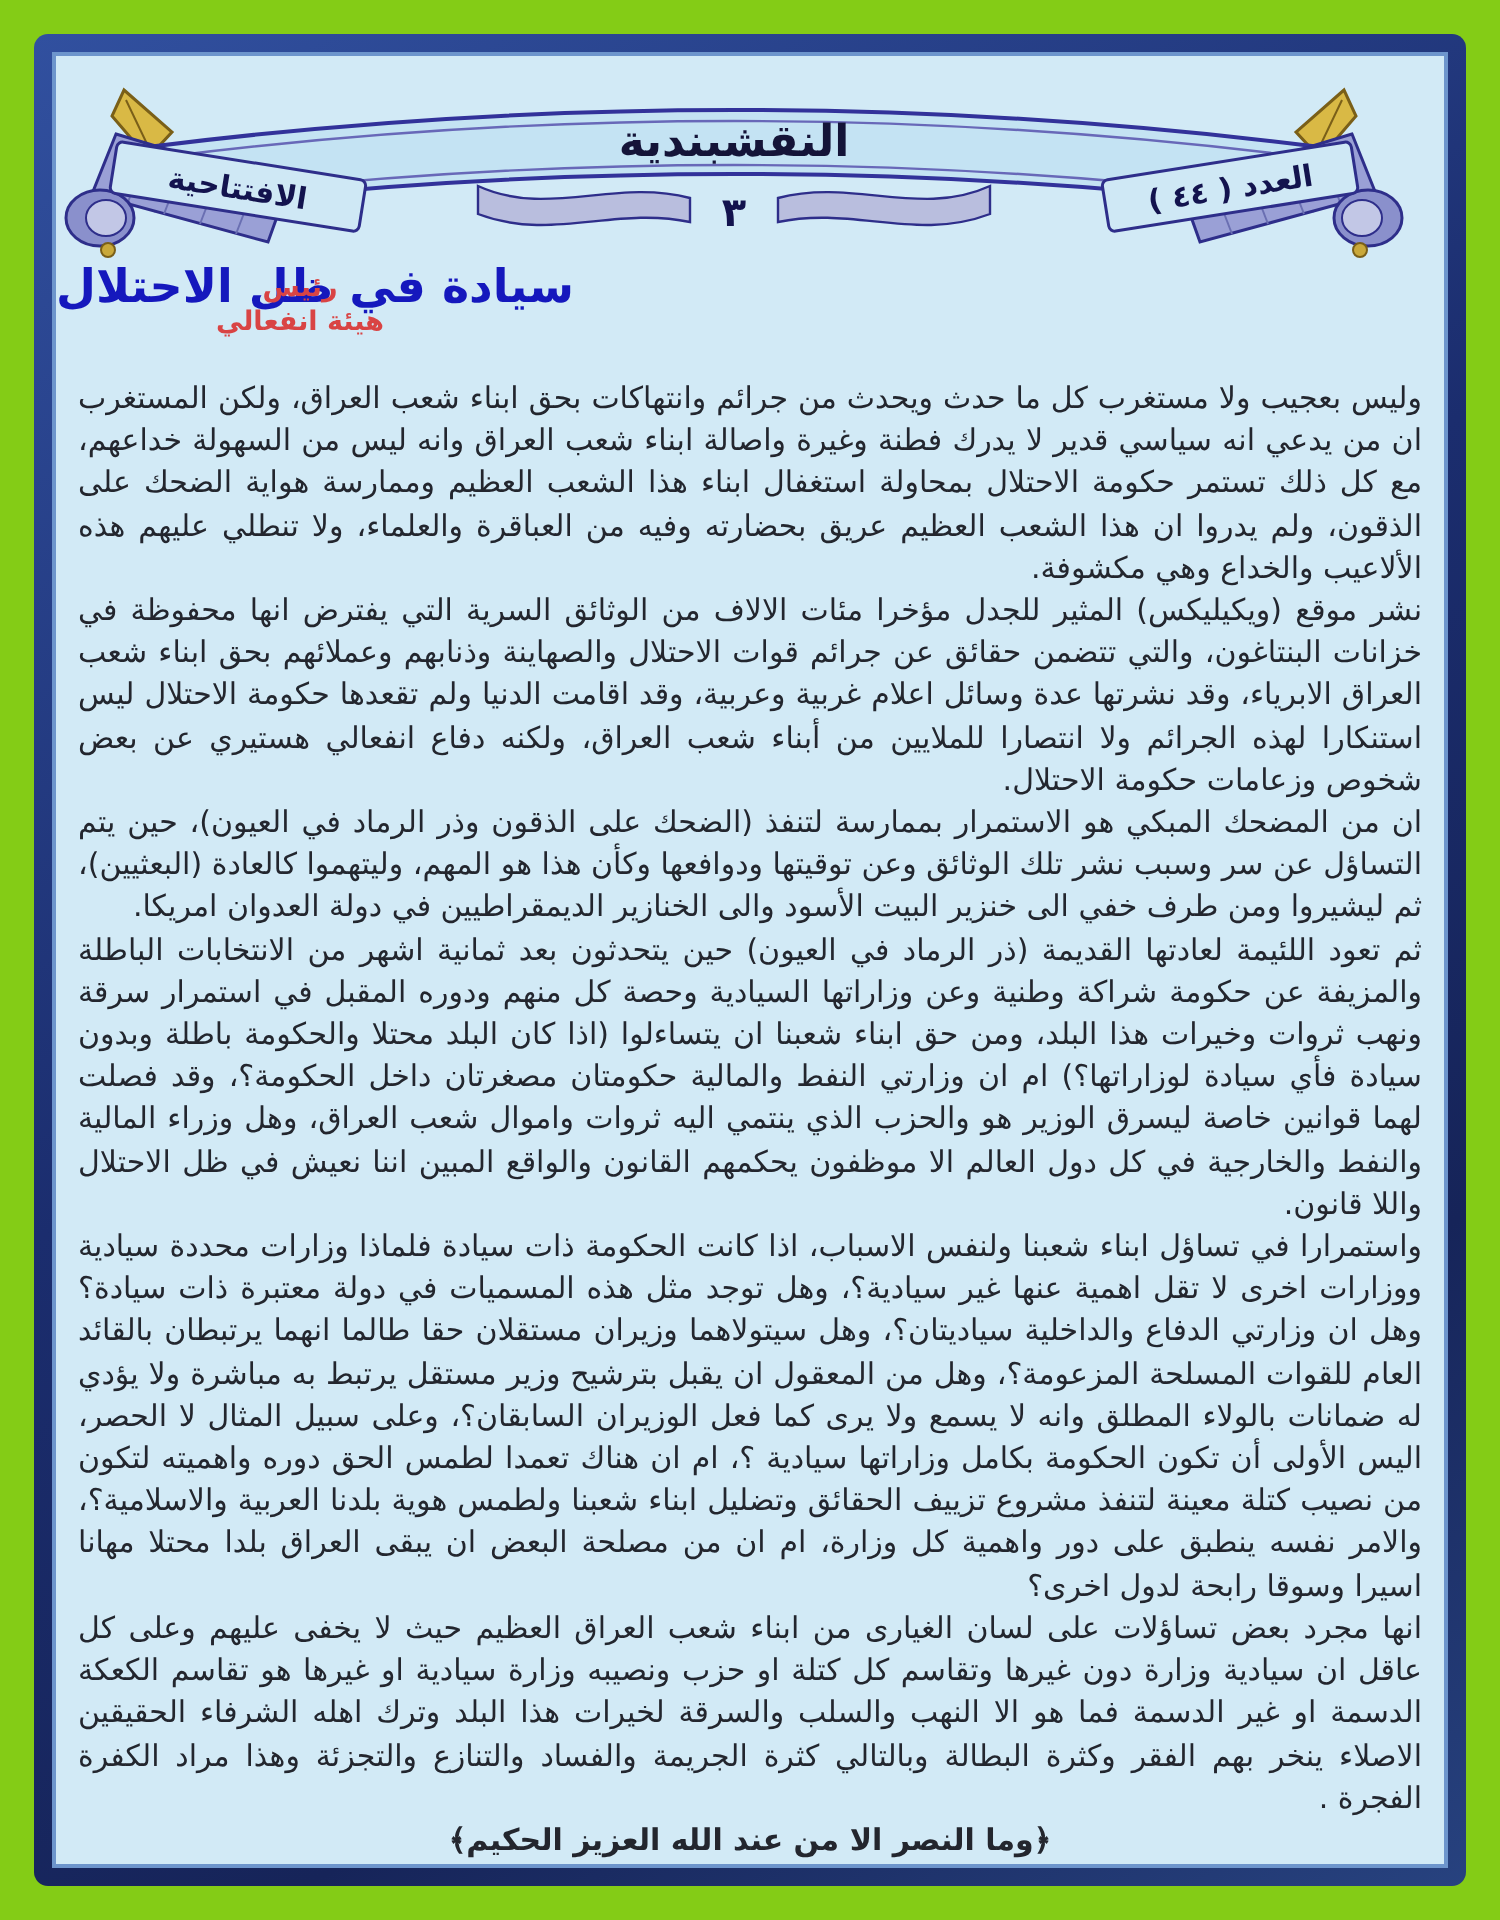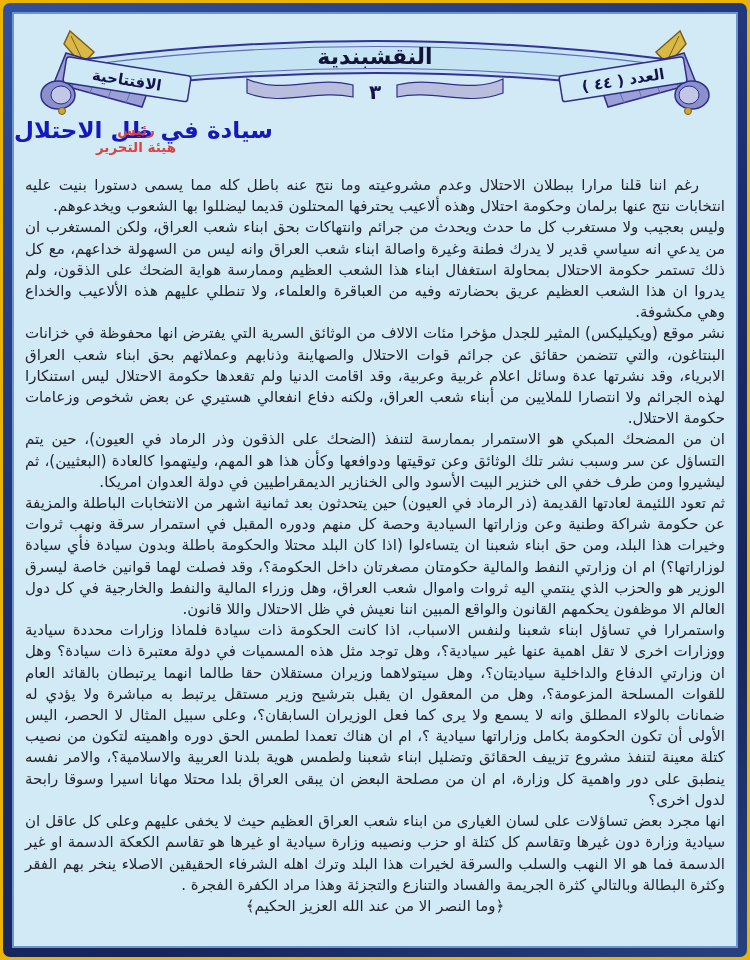--- a/index.html
+++ b/index.html
@@ -3,21 +3,21 @@
 <meta charset="utf-8">
 <style>
   html,body{margin:0;padding:0;}
   body{
     width:750px;height:960px;
     font-family:"DejaVu Sans",sans-serif;
     background:#8fc2e4;
   }
   .page{
     position:relative;width:750px;height:960px;box-sizing:border-box;
-    padding:3px;background:#eab308;
+    padding:17px;background:#84cc16;
   }
   .frame{
     width:100%;height:100%;box-sizing:border-box;
     padding:9px;border-radius:7px;
     background:linear-gradient(150deg,#31509f 0%,#1b2d6e 45%,#162459 75%,#27427f 100%);
   }
   .content{
     position:relative;width:100%;height:100%;box-sizing:border-box;
     background:#d2eaf6;border:2px solid #6d95cc;overflow:hidden;
   }
@@ -35,21 +35,21 @@
   }
   .body-text{
     padding:16px 11px 0;
     font-size:15px;line-height:21.2px;color:#23262e;
     text-align:justify;
   }
   .body-text p{margin:0;}
   .body-text p.first{text-indent:26px;}
   .closing{
     margin:1px 0 0;text-align:center;
-    font-size:15px;font-weight:400;color:#23262e;
+    font-size:15px;font-weight:700;color:#23262e;
   }
 </style>
 </head>
 <body>
 
 <div class="page">
   <div class="frame">
     <div class="content">
 
       <svg class="banner" width="710" height="96" viewBox="0 0 710 96">
@@ -104,25 +104,24 @@
           <path d="M227,60 C262,76 295,56 333,66 L333,78 C295,70 264,88 227,74 Z" fill="#b9bede" stroke="#2e2e8a" stroke-width="1.2"></path>
           <path d="M483,60 C448,76 415,56 377,66 L377,78 C415,70 446,88 483,74 Z" fill="#b9bede" stroke="#2e2e8a" stroke-width="1.2"></path>
         </g>
         <text x="355" y="80" text-anchor="middle" font-size="20" font-weight="bold" fill="#13134e">٣</text>
       </svg>
 
       <h1 class="title">سيادة في ظل الاحتلال</h1>
 
       <div class="byline">
         <div>رئيس</div>
-        <div>هيئة التحرير</div>
+        <div>هيئة انفعالي</div>
       </div>
 
       <div class="body-text">
-        <p class="first">رغم اننا قلنا مرارا ببطلان الاحتلال وعدم مشروعيته وما نتج عنه باطل كله مما يسمى دستورا بنيت عليه انتخابات نتج عنها برلمان وحكومة احتلال وهذه ألاعيب يحترفها المحتلون قديما ليضللوا بها الشعوب ويخدعوهم.</p>
         <p>وليس بعجيب ولا مستغرب كل ما حدث ويحدث من جرائم وانتهاكات بحق ابناء شعب العراق، ولكن المستغرب ان من يدعي انه سياسي قدير لا يدرك فطنة وغيرة واصالة ابناء شعب العراق وانه ليس من السهولة خداعهم، مع كل ذلك تستمر حكومة الاحتلال بمحاولة استغفال ابناء هذا الشعب العظيم وممارسة هواية الضحك على الذقون، ولم يدروا ان هذا الشعب العظيم عريق بحضارته وفيه من العباقرة والعلماء، ولا تنطلي عليهم هذه الألاعيب والخداع وهي مكشوفة.</p>
         <p>نشر موقع (ويكيليكس) المثير للجدل مؤخرا مئات الالاف من الوثائق السرية التي يفترض انها محفوظة في خزانات البنتاغون، والتي تتضمن حقائق عن جرائم قوات الاحتلال والصهاينة وذنابهم وعملائهم بحق ابناء شعب العراق الابرياء، وقد نشرتها عدة وسائل اعلام غربية وعربية، وقد اقامت الدنيا ولم تقعدها حكومة الاحتلال ليس استنكارا لهذه الجرائم ولا انتصارا للملايين من أبناء شعب العراق، ولكنه دفاع انفعالي هستيري عن بعض شخوص وزعامات حكومة الاحتلال.</p>
         <p>ان من المضحك المبكي هو الاستمرار بممارسة لتنفذ (الضحك على الذقون وذر الرماد في العيون)، حين يتم التساؤل عن سر وسبب نشر تلك الوثائق وعن توقيتها ودوافعها وكأن هذا هو المهم، وليتهموا كالعادة (البعثيين)، ثم ليشيروا ومن طرف خفي الى خنزير البيت الأسود والى الخنازير الديمقراطيين في دولة العدوان امريكا.</p>
         <p>ثم تعود اللئيمة لعادتها القديمة (ذر الرماد في العيون) حين يتحدثون بعد ثمانية اشهر من الانتخابات الباطلة والمزيفة عن حكومة شراكة وطنية وعن وزاراتها السيادية وحصة كل منهم ودوره المقبل في استمرار سرقة ونهب ثروات وخيرات هذا البلد، ومن حق ابناء شعبنا ان يتساءلوا (اذا كان البلد محتلا والحكومة باطلة وبدون سيادة فأي سيادة لوزاراتها؟) ام ان وزارتي النفط والمالية حكومتان مصغرتان داخل الحكومة؟، وقد فصلت لهما قوانين خاصة ليسرق الوزير هو والحزب الذي ينتمي اليه ثروات واموال شعب العراق، وهل وزراء المالية والنفط والخارجية في كل دول العالم الا موظفون يحكمهم القانون والواقع المبين اننا نعيش في ظل الاحتلال واللا قانون.</p>
         <p>واستمرارا في تساؤل ابناء شعبنا ولنفس الاسباب، اذا كانت الحكومة ذات سيادة فلماذا وزارات محددة سيادية ووزارات اخرى لا تقل اهمية عنها غير سيادية؟، وهل توجد مثل هذه المسميات في دولة معتبرة ذات سيادة؟ وهل ان وزارتي الدفاع والداخلية سياديتان؟، وهل سيتولاهما وزيران مستقلان حقا طالما انهما يرتبطان بالقائد العام للقوات المسلحة المزعومة؟، وهل من المعقول ان يقبل بترشيح وزير مستقل يرتبط به مباشرة ولا يؤدي له ضمانات بالولاء المطلق وانه لا يسمع ولا يرى كما فعل الوزيران السابقان؟، وعلى سبيل المثال لا الحصر، اليس الأولى أن تكون الحكومة بكامل وزاراتها سيادية ؟، ام ان هناك تعمدا لطمس الحق دوره واهميته لتكون من نصيب كتلة معينة لتنفذ مشروع تزييف الحقائق وتضليل ابناء شعبنا ولطمس هوية بلدنا العربية والاسلامية؟، والامر نفسه ينطبق على دور واهمية كل وزارة، ام ان من مصلحة البعض ان يبقى العراق بلدا محتلا مهانا اسيرا وسوقا رابحة لدول اخرى؟</p>
         <p>انها مجرد بعض تساؤلات على لسان الغيارى من ابناء شعب العراق العظيم حيث لا يخفى عليهم وعلى كل عاقل ان سيادية وزارة دون غيرها وتقاسم كل كتلة او حزب ونصيبه وزارة سيادية او غيرها هو تقاسم الكعكة الدسمة او غير الدسمة فما هو الا النهب والسلب والسرقة لخيرات هذا البلد وترك اهله الشرفاء الحقيقين الاصلاء ينخر بهم الفقر وكثرة البطالة وبالتالي كثرة الجريمة والفساد والتنازع والتجزئة وهذا مراد الكفرة الفجرة .</p>
         <p class="closing">﴿وما النصر الا من عند الله العزيز الحكيم﴾</p>
       </div>
 
     </div>

